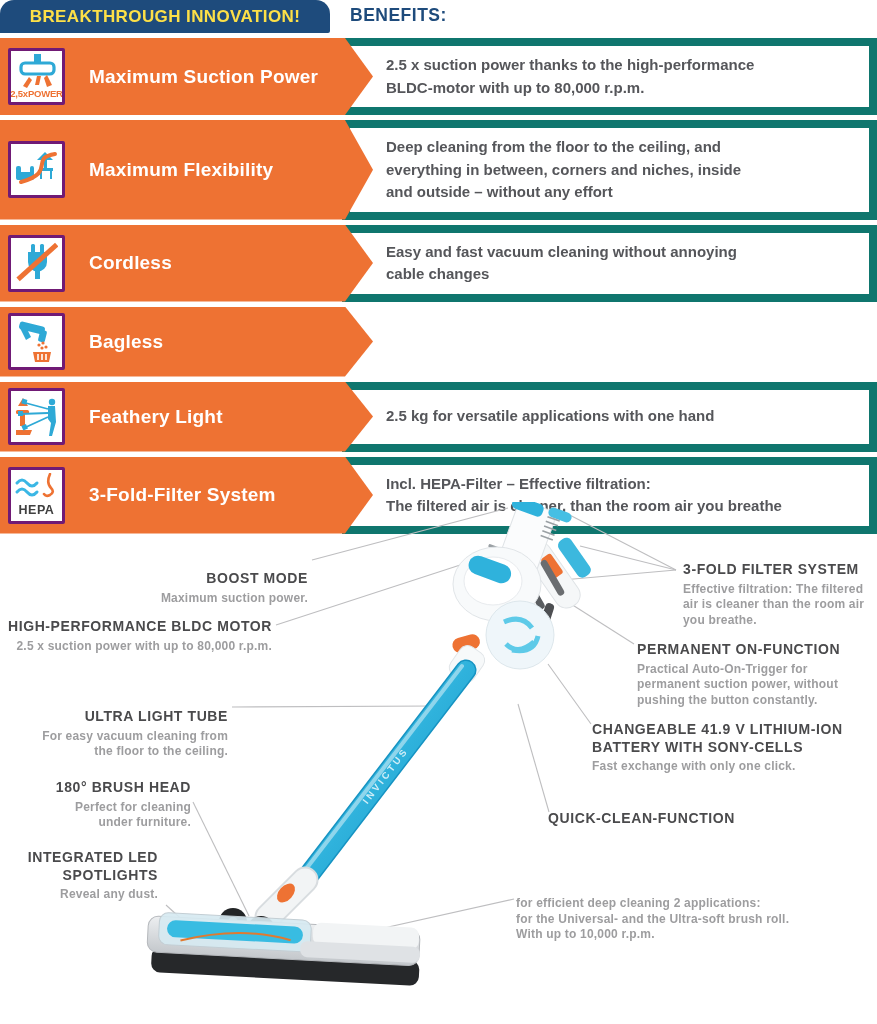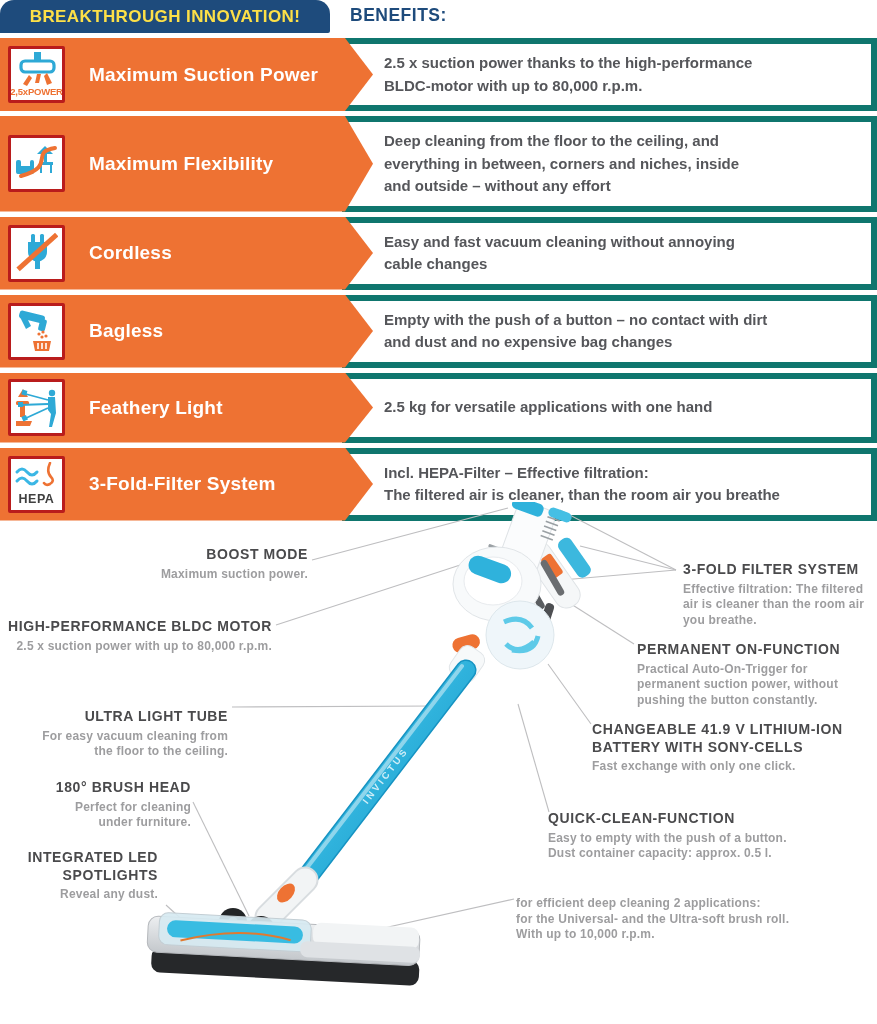--- a/index.html
+++ b/index.html
@@ -19,30 +19,30 @@
     position:absolute;left:350px;top:5px;color:#1E4B7C;font-weight:bold;
     font-size:17.5px;letter-spacing:.5px;
   }
   .feat-row{position:relative;margin-top:5px;display:flex;}
   .feat-row .bar{
     position:absolute;left:0;top:0;bottom:0;width:373px;background:#EE7233;
     clip-path:polygon(0 0,345px 0,373px 50%,345px 100%,0 100%);
     display:flex;align-items:center;z-index:2;
   }
   .icon-box{
-    width:57px;height:57px;background:#fff;border:3px solid #b91c1c;border-radius:2px;
+    width:57px;height:57px;background:#fff;border:3px solid #701a75;border-radius:2px;
     margin-left:8px;flex:0 0 auto;display:flex;flex-direction:column;
     align-items:center;justify-content:center;overflow:hidden;
   }
   .icon-box svg{display:block;}
   .icon-cap{font-weight:bold;font-size:9.5px;letter-spacing:-.2px;color:#EE7233;line-height:1;margin-top:1px;}
   .icon-cap.hepa{color:#404040;font-size:12.5px;letter-spacing:.5px;}
   .feat-label{margin-left:24px;color:#fff;font-weight:bold;font-size:19px;letter-spacing:.2px;}
   .benefit{
-    margin-left:342px;flex:1;border:6px solid #0f766e;background:#fff;
+    margin-left:342px;flex:1;border:8px solid #0f766e;background:#fff;
     display:flex;align-items:center;padding:8px 14px 8px 36px;
   }
   .benefit span{
     color:#55565A;font-weight:bold;font-size:15px;line-height:1.5;white-space:pre-line;
   }
   .h70{min-height:70px;} .h90{min-height:90px;} .h72{min-height:72px;}
   
   .diagram{position:absolute;left:0;top:502px;width:877px;height:522px;}
   .diagram svg.art{position:absolute;left:0;top:0;}
   .callout{position:absolute;}
@@ -153,24 +153,20 @@
             <path d="M18,32 h18 l-2,10 h-14 Z"></path>
           </g>
           <g stroke="#fff" stroke-width="1.6">
             <line x1="23" y1="34" x2="23" y2="40"></line>
               <line x1="27" y1="34" x2="27" y2="40"></line>
               <line x1="31" y1="34" x2="31" y2="40"></line>
           </g>
         </svg>
       </div>
       <span class="feat-label">Bagless</span>
-    </div>
-    <div class="benefit">
-      <span>Empty with the push of a button – no contact with dirt
-and dust and no expensive bag changes</span>
     </div>
   </div>
 
   <div class="feat-row h70">
     <div class="bar">
       <div class="icon-box">
         <svg width="46" height="46" viewBox="0 0 46 46">
           <g fill="#EE7233">
             <path d="M4,12 L9,4 L14,12 Z"></path>
             <rect x="6" y="18" width="5" height="14"></rect>
@@ -301,21 +297,21 @@
           <rect x="147" y="421" width="272" height="36" rx="10" fill="url(#silverGrad)" stroke="#B5B8BC"></rect>
           <rect x="158" y="417" width="152" height="32" rx="9" fill="rgba(214,233,241,0.92)" stroke="#C3CED4"></rect>
           <rect x="166" y="424" width="136" height="17" rx="8.5" fill="#38BCE2"></rect>
           <path d="M180,444 q60,-18 110,-6" fill="none" stroke="#E07A30" stroke-width="2"></path>
           <rect x="312" y="419" width="106" height="22" rx="8" fill="#F2F4F5"></rect>
           <rect x="300" y="438" width="120" height="16" rx="7" fill="#DFE2E5"></rect>
         </g>
       </g>
     </svg>
 
-    <div class="callout left" style="top:44px;right:569px;width:240px;">
+    <div class="callout left" style="top:68px;right:569px;width:240px;">
       <div class="c-title">BOOST MODE</div>
       <div class="c-desc">Maximum suction power.</div>
     </div>
     <div class="callout left" style="top:116px;right:605px;width:272px;">
       <div class="c-title">HIGH-PERFORMANCE BLDC MOTOR</div>
       <div class="c-desc">2.5 x suction power with up to 80,000 r.p.m.</div>
     </div>
     <div class="callout left" style="top:206px;right:649px;width:210px;">
       <div class="c-title">ULTRA LIGHT TUBE</div>
       <div class="c-desc">For easy vacuum cleaning from
@@ -344,22 +340,20 @@
 permanent suction power, without
 pushing the button constantly.</div>
     </div>
     <div class="callout right" style="top:219px;left:592px;width:260px;">
       <div class="c-title">CHANGEABLE 41.9 V LITHIUM-ION
 BATTERY WITH SONY-CELLS</div>
       <div class="c-desc">Fast exchange with only one click.</div>
     </div>
     <div class="callout right" style="top:308px;left:548px;width:315px;">
       <div class="c-title">QUICK-CLEAN-FUNCTION</div>
-      <div class="c-desc">Easy to empty with the push of a button.
-Dust container capacity: approx. 0.5 l.</div>
     </div>
     <div class="callout right" style="top:391px;left:516px;width:345px;">
       <div class="c-desc">for efficient deep cleaning 2 applications:
 for the Universal- and the Ultra-soft brush roll.
 With up to 10,000 r.p.m.</div>
     </div>
 
   </div>
 </div>
 

